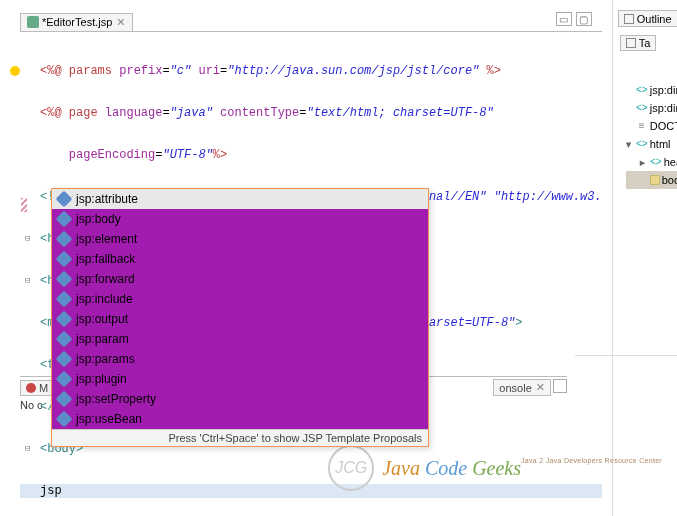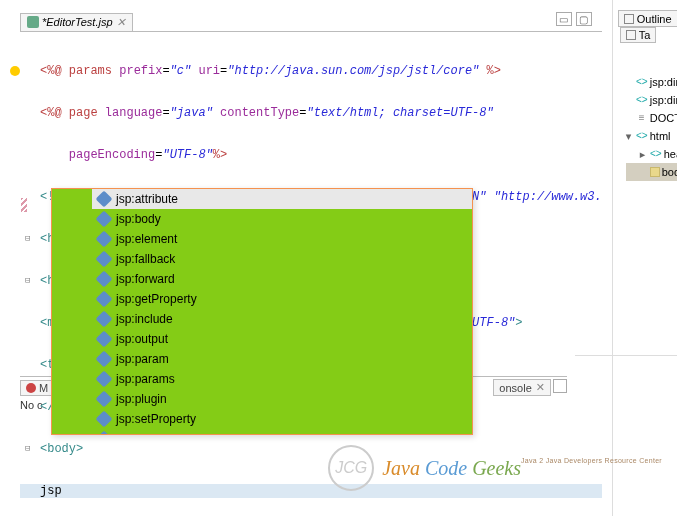--- a/index.html
+++ b/index.html
@@ -5,21 +5,21 @@
   * { box-sizing: border-box; margin: 0; padding: 0; }
   body { font-family: Arial, sans-serif; font-size: 12px; background: #fff; width: 677px; height: 516px; overflow: hidden; position: relative; }
   
   
   .ide-container { display: flex; width: 100%; height: 100%; }
   .editor-pane { flex: 0 0 570px; padding: 12px 10px 0 20px; position: relative; }
   .outline-pane { flex: 1; padding: 10px 0 0 5px; border-left: 1px solid #ddd; }
   
   
   .tab-bar { display: flex; align-items: center; height: 20px; border-bottom: 1px solid #bbb; position: relative; }
-  .tab { display: inline-flex; align-items: center; padding: 2px 6px; background: #f5f5f5; border: 1px solid #bbb; border-bottom: none; font-size: 11px; margin-right: 20px; font-style: italic; }
+  .tab { display: inline-flex; align-items: center; padding: 2px 6px; background: #f5f5f5; border: 1px solid #bbb; border-bottom: none; font-size: 11px; margin-right: 20px; }
   .tab .jsp-icon { width: 12px; height: 12px; background: #6a8; margin-right: 3px; border-radius: 2px; }
   .tab-close { margin-left: 4px; color: #888; }
   .window-controls { position: absolute; right: 10px; top: 0; display: flex; gap: 4px; }
   .window-controls span { border: 1px solid #aaa; width: 16px; height: 14px; display: inline-flex; align-items: center; justify-content: center; font-size: 10px; color: #666; cursor: pointer; }
   
   
   .editor-content { padding: 4px 0 0 0; font-family: 'Courier New', monospace; font-size: 12px; line-height: 14px; white-space: pre; position: relative; }
   
   .line { height: 14px; padding-left: 20px; position: relative; }
   .line .fold { position: absolute; left: 5px; color: #888; font-size: 9px; line-height: 14px; }
@@ -28,30 +28,30 @@
   
   
   .tag { color: #358a8a; }
   .attr { color: #9a2b9a; }
   .str { color: #2929d8; font-style: italic; }
   .kw { color: #bb4040; }
   .txt { color: #000; }
   .pub { color: #9a2b9a; }
   
   
-  .autocomplete { position: absolute; left: 51px; top: 188px; width: 422px; background: #84cc16; border: 1px solid #f5924f; box-shadow: 2px 2px 6px rgba(0,0,0,.15); z-index: 100; padding-left: 40px; }
+  .autocomplete { position: absolute; left: 51px; top: 188px; width: 378px; background: #a21caf; border: 1px solid #f5924f; box-shadow: 2px 2px 6px rgba(0,0,0,.15); z-index: 100; }
   .ac-list { max-height: 245px; overflow: hidden; }
   .ac-item { display: flex; align-items: center; padding: 1px 6px; font-size: 12px; line-height: 18px; }
   .ac-item.selected { background: #e8e8e8; }
   .ac-icon { width: 12px; height: 12px; background: #5c8dc9; border-radius: 2px; margin-right: 6px; transform: rotate(45deg); }
   .ac-footer { border-top: 1px solid #ccc; text-align: right; padding: 2px 6px; font-size: 11px; color: #444; background: #f3f3f3; }
   
   
   .outline-tab { display: inline-flex; align-items: center; background: #f5f5f5; border: 1px solid #bbb; padding: 1px 5px; font-size: 11px; }
-  .outline-tab.other { margin-left: 2px; }
+  .outline-tab.other { margin-left: 2px; margin-top: 8px; }
   .outline-icon { width: 10px; height: 10px; border: 1px solid #888; margin-right: 3px; }
   .outline-tree { padding: 30px 0 0 8px; font-size: 11px; line-height: 18px; }
   .tree-item { display: flex; align-items: center; padding-left: 0; }
   .tree-item .tw { width: 10px; display: inline-block; color: #666; }
   .tree-item .ico { width: 12px; height: 10px; display: inline-flex; align-items: center; justify-content: center; margin-right: 2px; font-size: 10px; }
   .tree-item.l1 { padding-left: 14px; }
   .ico.brackets { color: #2aa; }
   .ico.doctype { color: #888; }
   .ico.yellow { background: #e9d88c; border: 1px solid #c9b86c; width: 10px; height: 10px; }
   .tree-item.sel { background: #d4cfc0; }
@@ -175,24 +175,20 @@
     <div class="ac-item">
         <span class="ac-icon"></span>
         <span>jsp:fallback</span>
       </div>
     <div class="ac-item">
         <span class="ac-icon"></span>
         <span>jsp:forward</span>
       </div>
     <div class="ac-item">
         <span class="ac-icon"></span>
-        <span>jsp:getProperty</span>
-      </div>
-    <div class="ac-item">
-        <span class="ac-icon"></span>
         <span>jsp:include</span>
       </div>
     <div class="ac-item">
         <span class="ac-icon"></span>
         <span>jsp:output</span>
       </div>
     <div class="ac-item">
         <span class="ac-icon"></span>
         <span>jsp:param</span>
       </div>
@@ -207,20 +203,21 @@
     <div class="ac-item">
         <span class="ac-icon"></span>
         <span>jsp:setProperty</span>
       </div>
     <div class="ac-item">
         <span class="ac-icon"></span>
         <span>jsp:useBean</span>
       </div>
 
   </div>
+  <div class="ac-footer">Press 'Ctrl+Space' to show JSP Template Proposals</div>
 </div>
 
 <div class="bottom-bar">
   <span class="bottom-tab">
       <span style="width:10px;height:10px;background:#c44;border-radius:50%;margin-right:3px;"></span>
       <span>M</span>
     </span>
   <div class="bottom-tabs-right">
     <span class="bottom-tab">
         <span>onsole</span>

